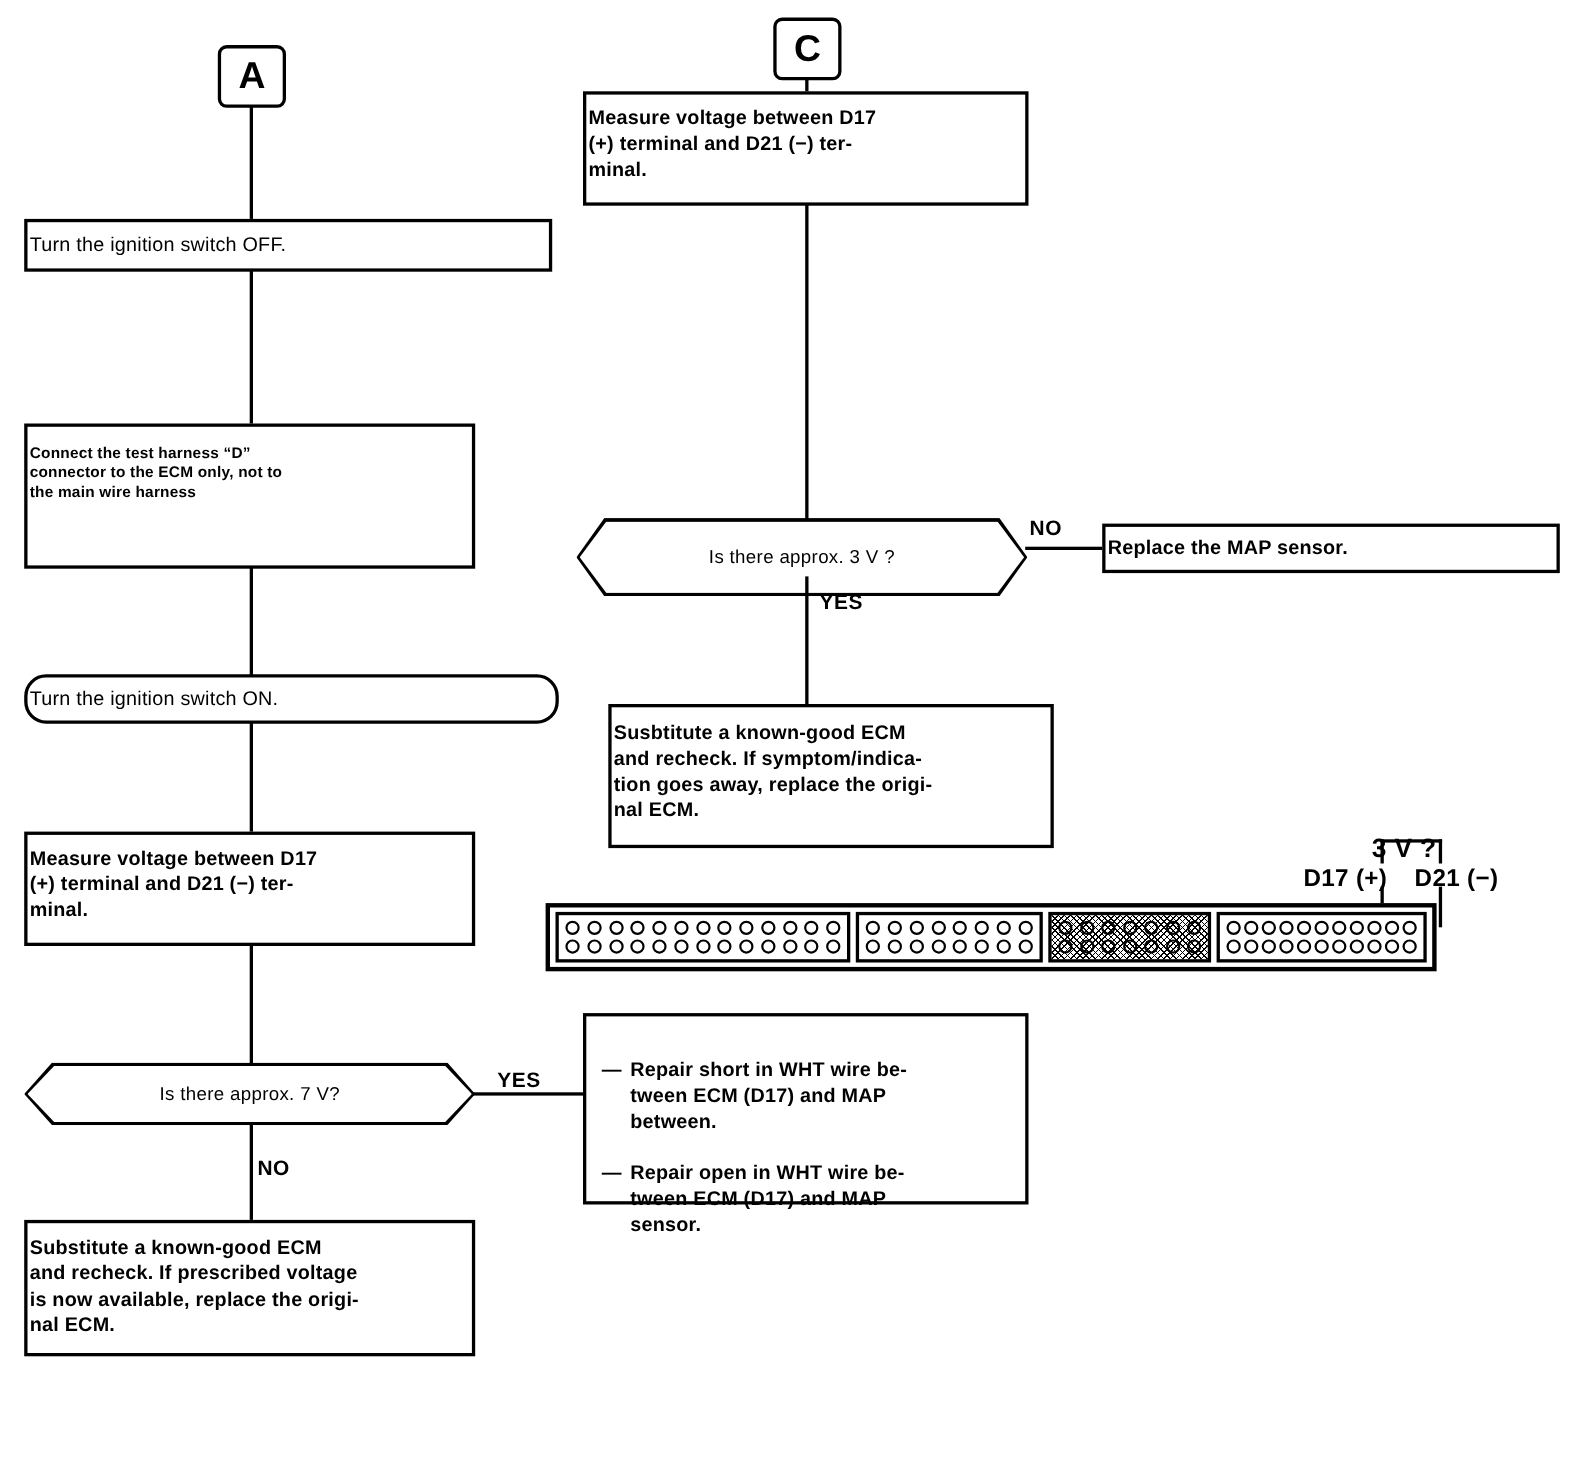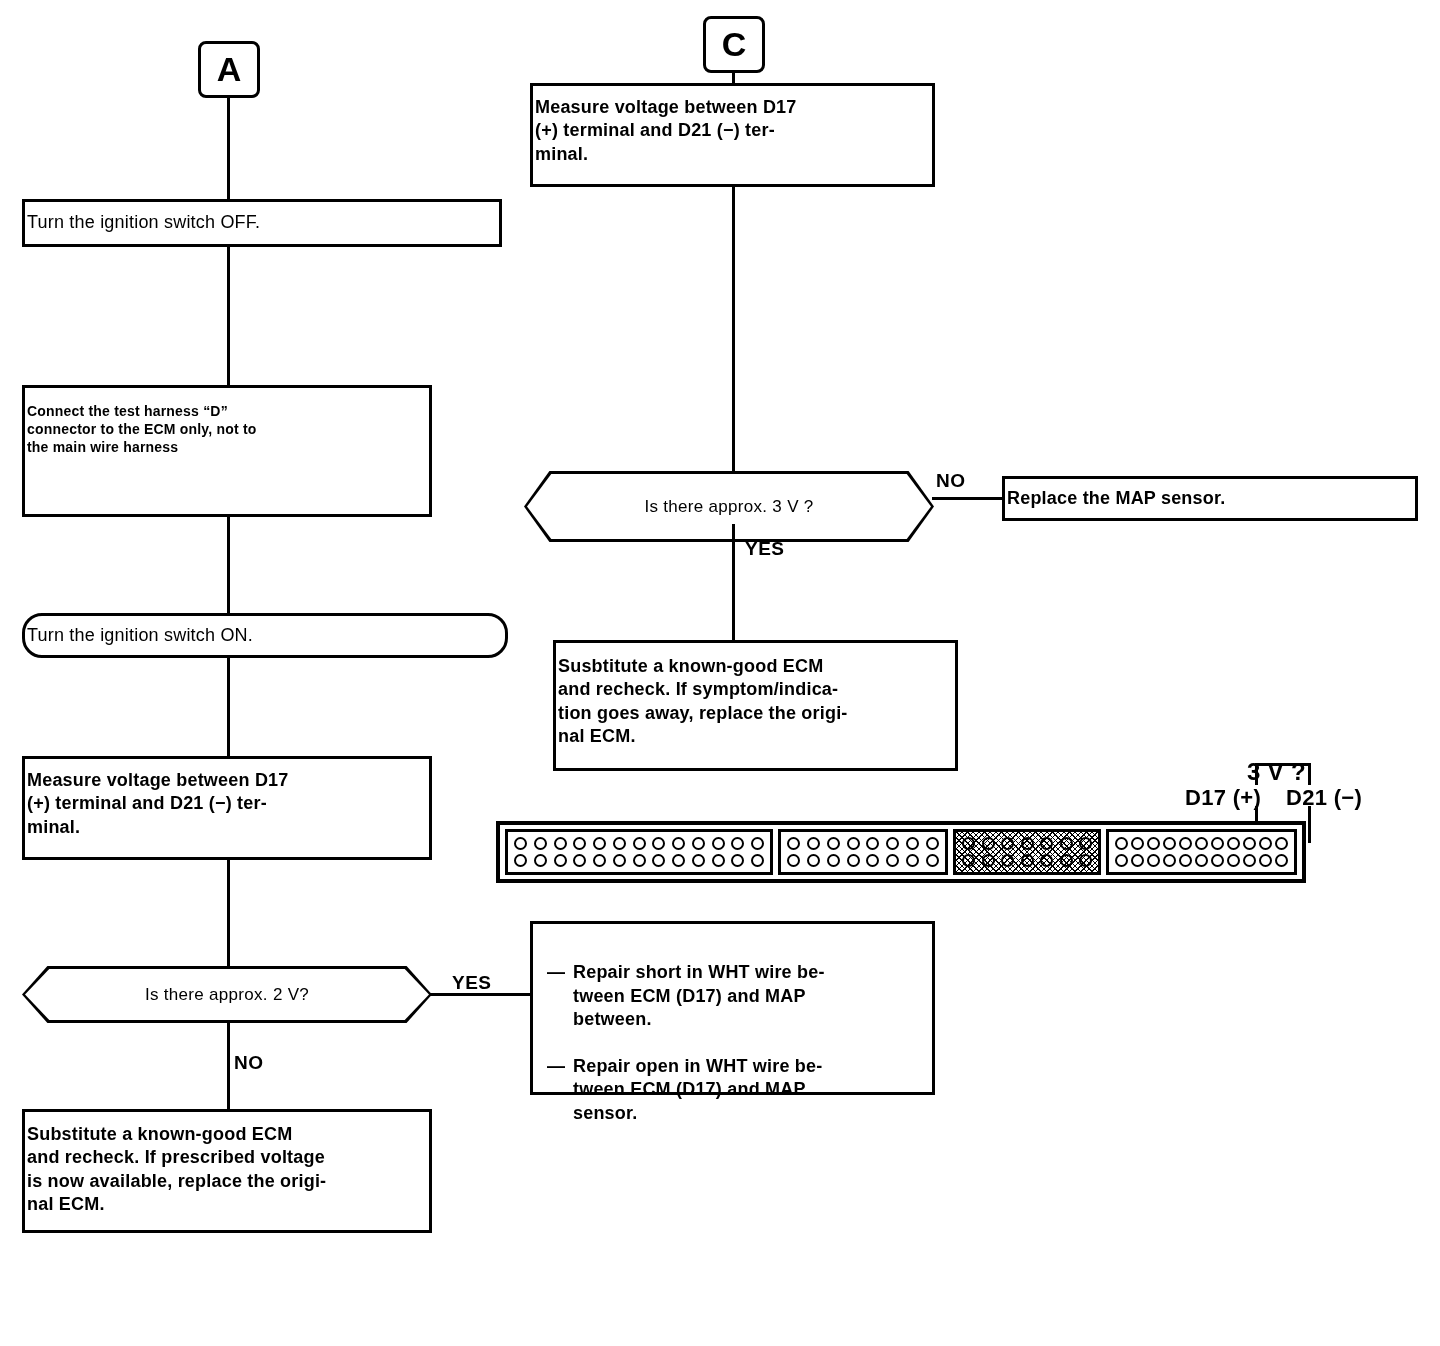--- a/index.html
+++ b/index.html
@@ -191,21 +191,21 @@
   <div class="node" style="left:22px; top:756px; width:410px; height:104px;">
     <span class="txt" style="font-size:18px; align-self:flex-start; padding-top:10px;">Measure  voltage  between  D17
 (+)  terminal  and  D21  (−)  ter-
 minal.</span>
   </div>
   <div class="vline" style="left:227px; top:858px; height:110px;"></div>
 
   <div class="decision" style="left:22px; top:966px; width:410px; height:57px;">
     <span class="hexbg"></span>
     <span class="hexfg"></span>
-    <span class="dtxt">Is there approx. 2 V?</span>
+    <span class="dtxt">Is there approx. 7 V?</span>
   </div>
 
   <div class="hline" style="left:430px; top:993px; width:100px;"></div>
   <span class="branch-label" style="left:452px; top:972px;">YES</span>
 
   <div class="vline" style="left:227px; top:1021px; height:90px;"></div>
   <span class="branch-label" style="left:234px; top:1052px;">NO</span>
 
   <div class="node" style="left:22px; top:1109px; width:410px; height:124px;">
     <span class="txt" style="font-size:18px; align-self:flex-start; padding-top:11px;">Substitute  a  known-good  ECM

